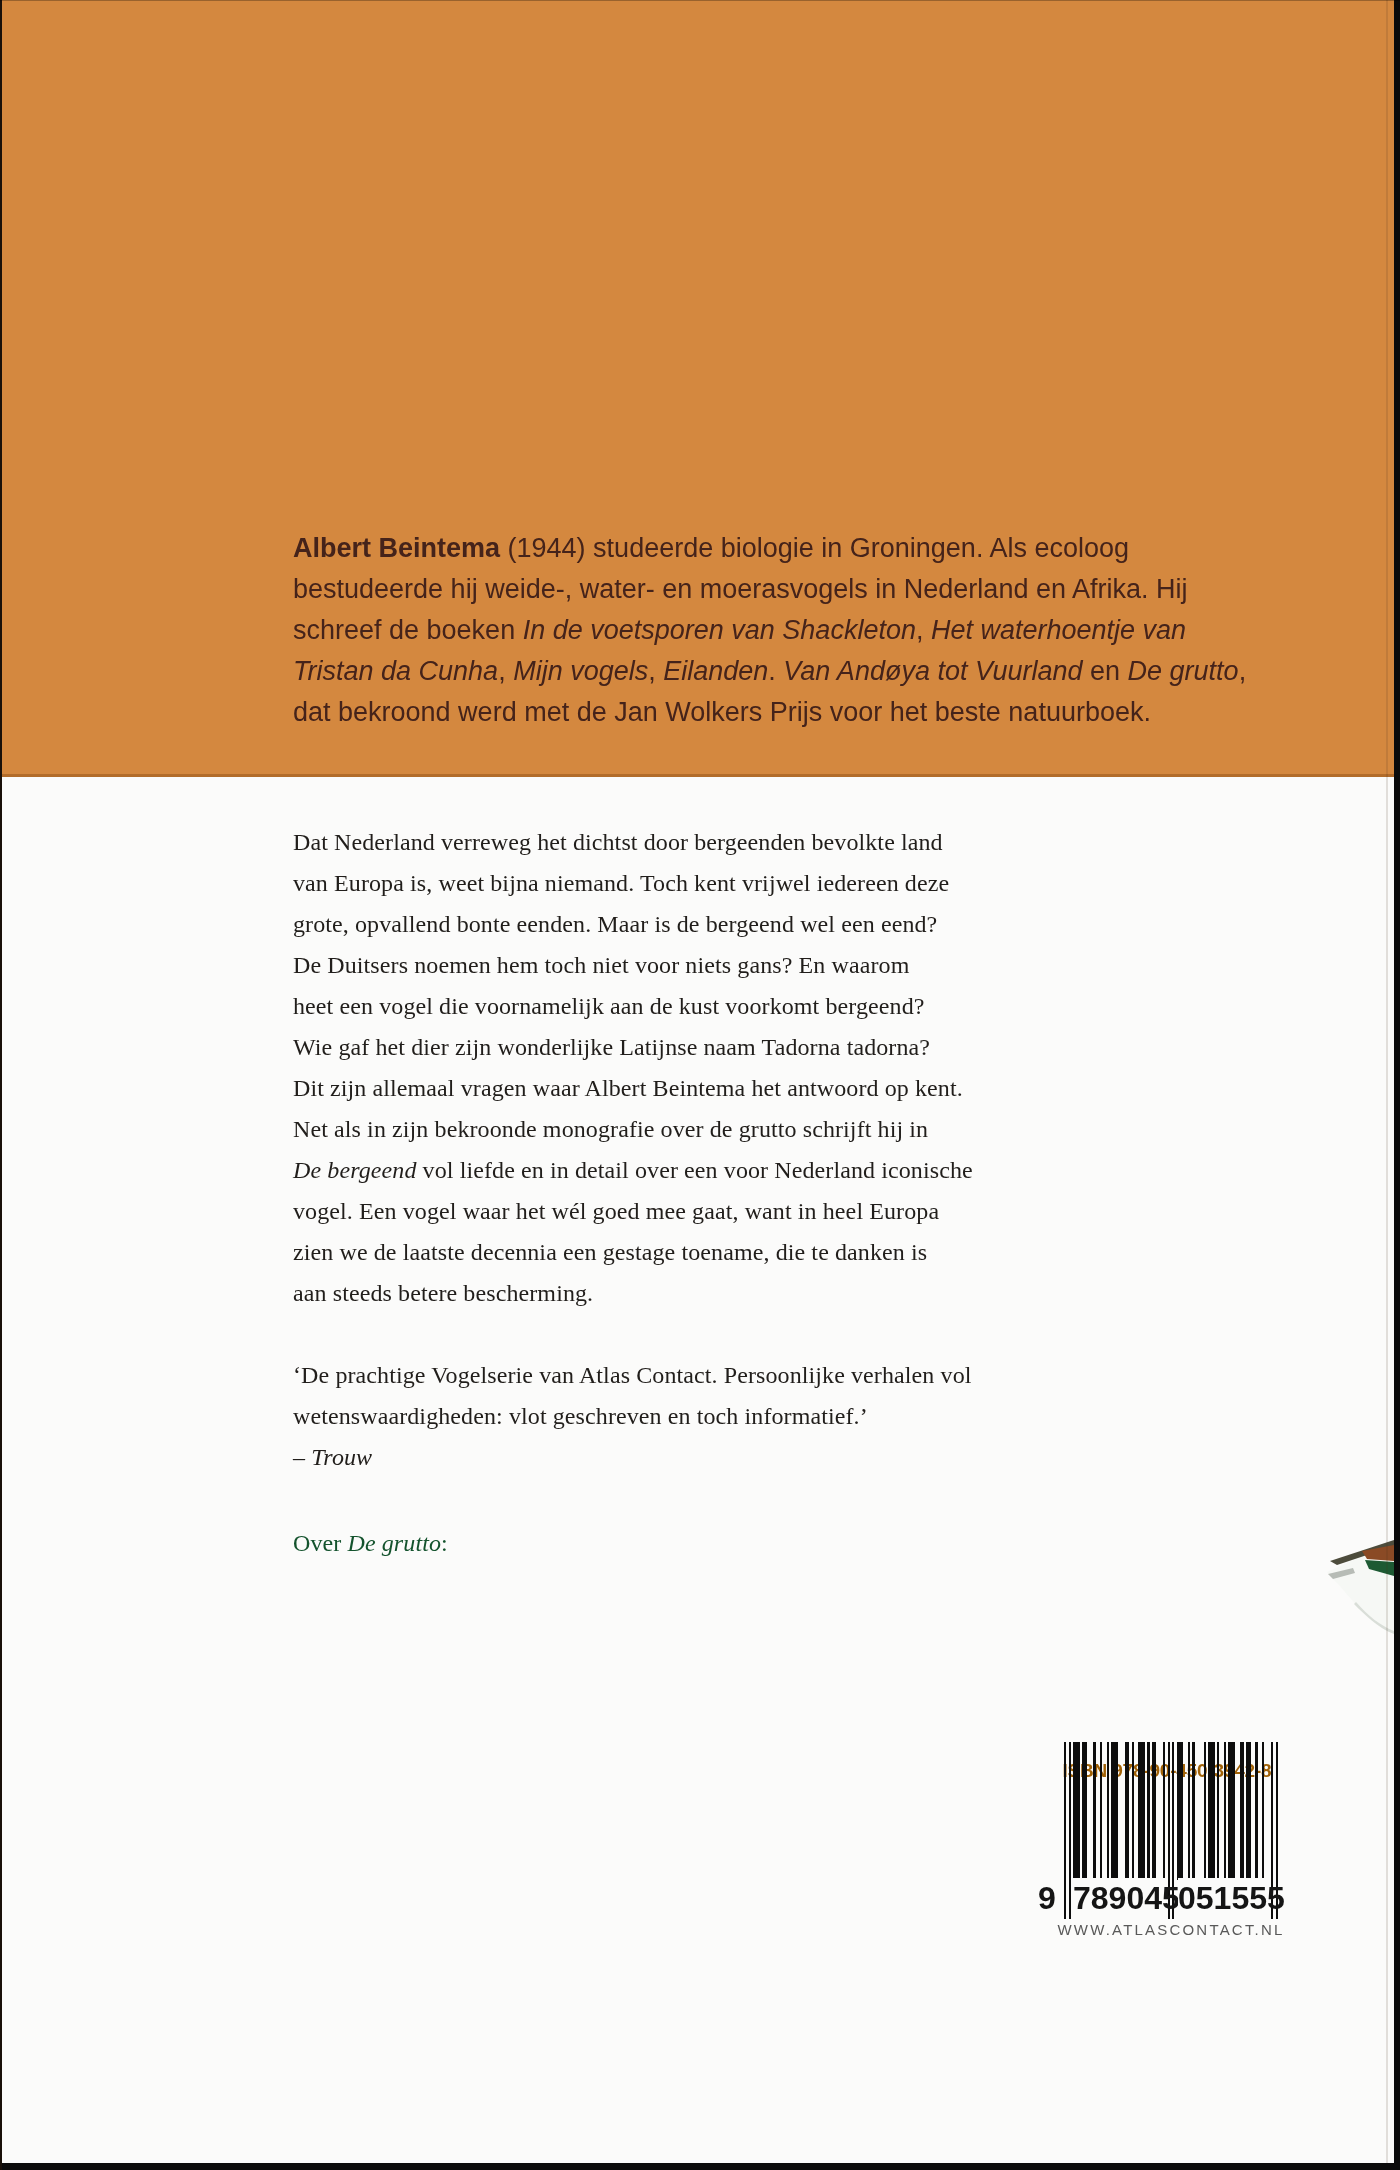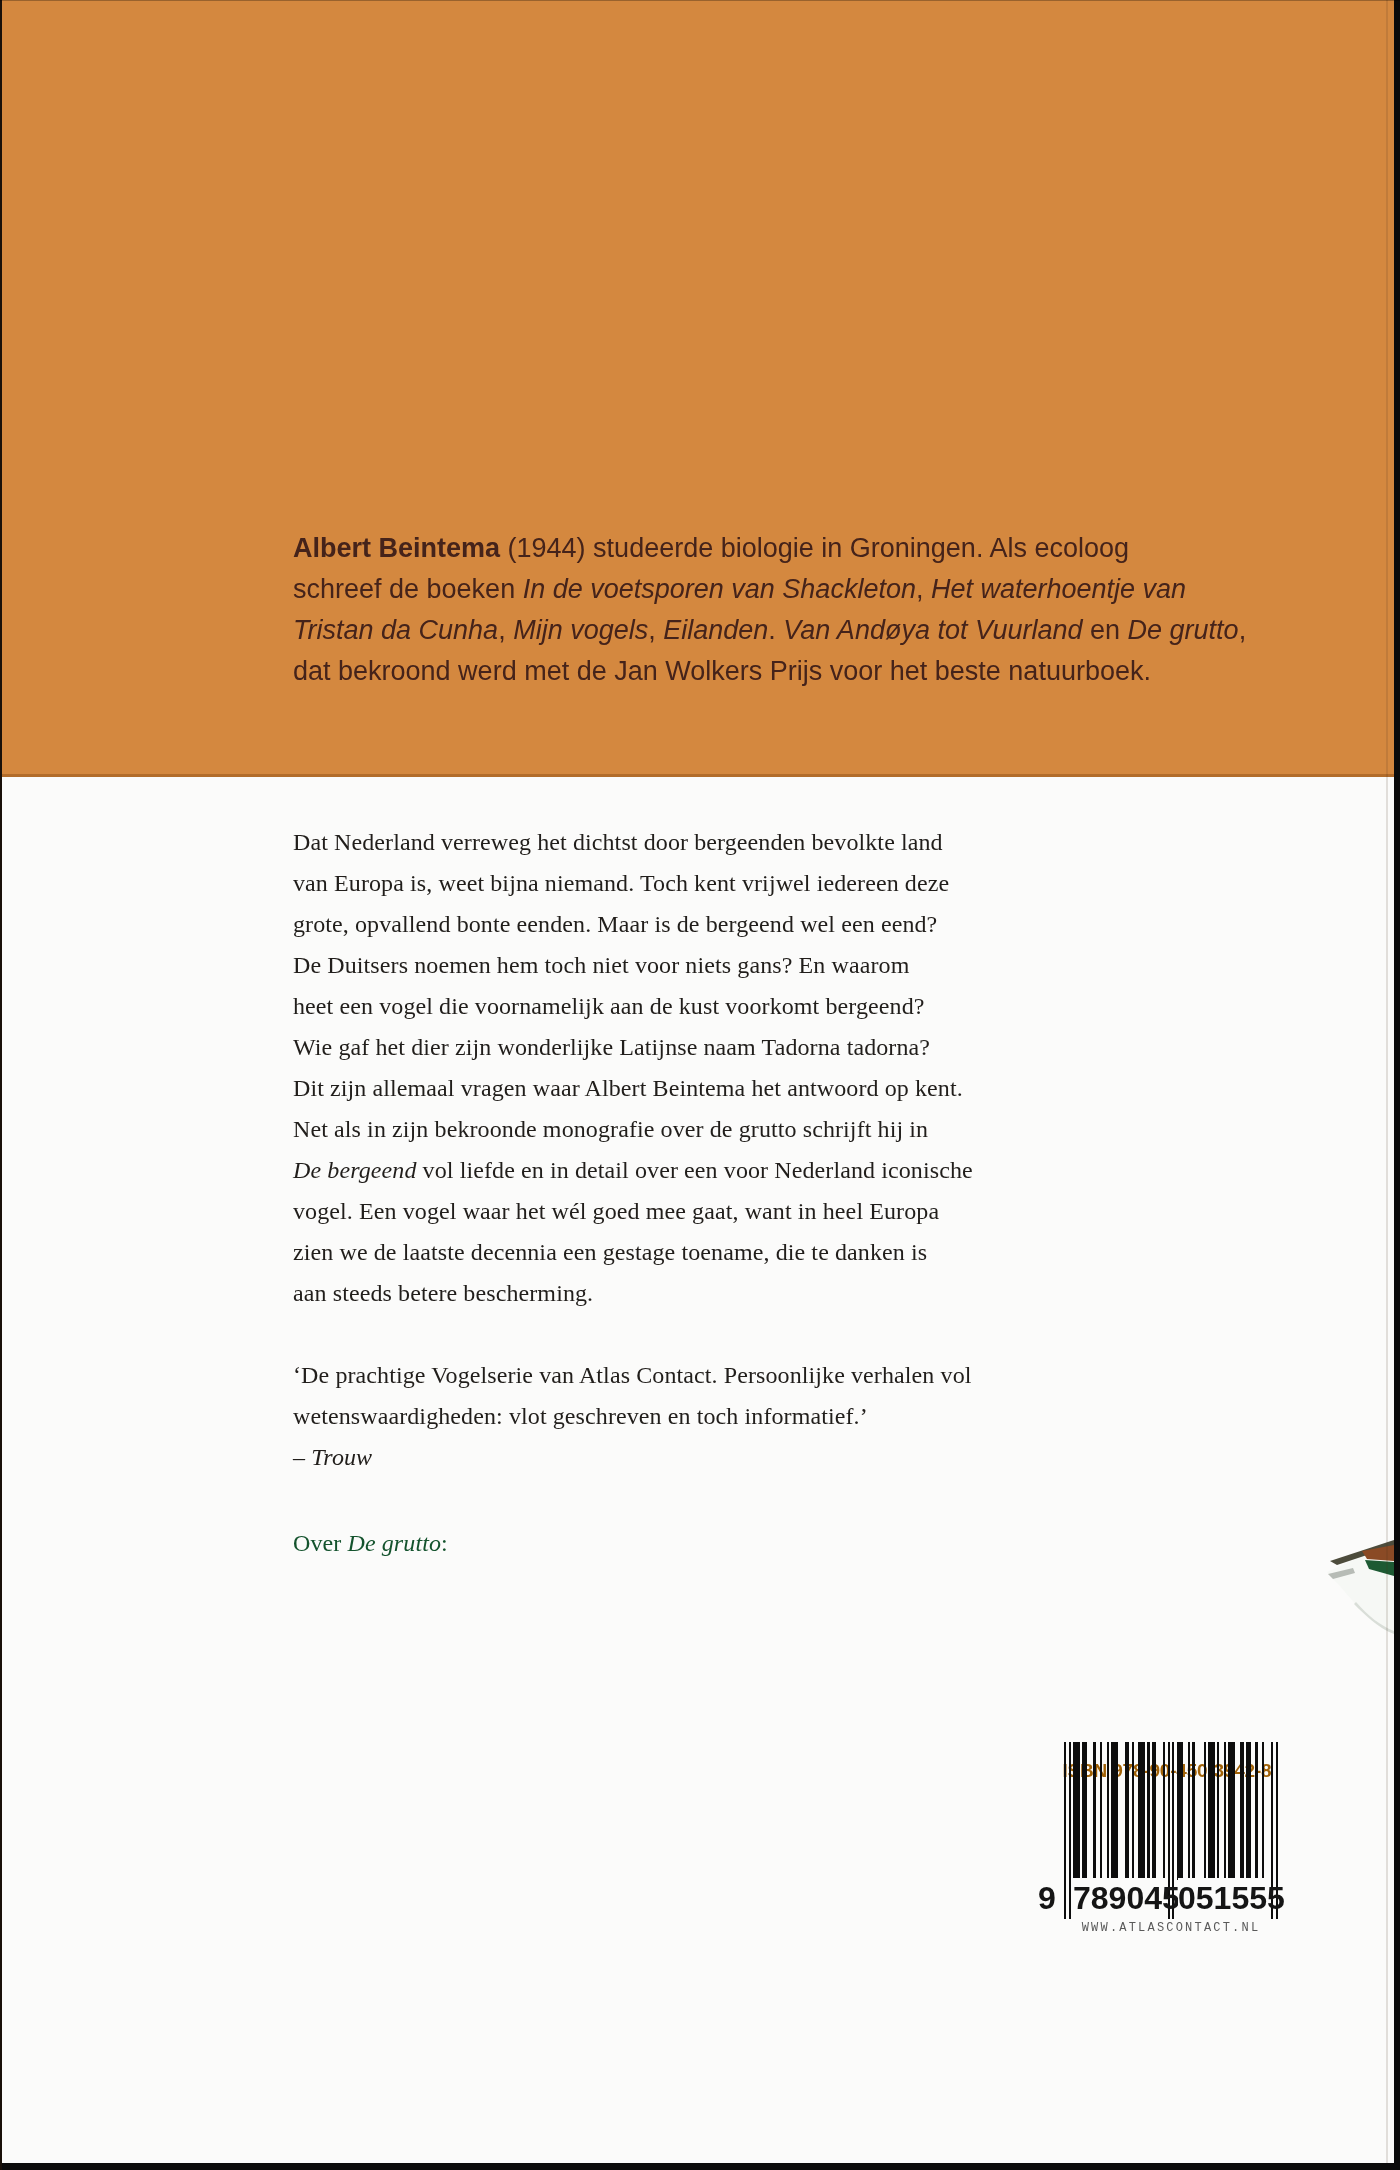--- a/index.html
+++ b/index.html
@@ -56,40 +56,41 @@
   .bc-digits{
     position:absolute;left:0;top:136px;width:214px;height:41px;
     font-family:"Liberation Sans","DejaVu Sans",sans-serif;
     font-weight:bold;font-size:32px;line-height:41px;color:#151515;
   }
   .bc-digit-lead{position:absolute;left:-26px;top:0;}
   .bc-group1{position:absolute;left:9px;top:0;width:92px;background:#fbfbfa;}
   .bc-group2{position:absolute;left:114px;top:0;width:92px;text-align:center;background:#fbfbfa;}
   .website{
     position:absolute;left:1040px;top:1921px;width:262px;
-    font-family:Liberation Mono, monospace;
-    font-size:12px;letter-spacing:2.2px;text-align:center;
+    font-family:Liberation Sans, sans-serif;
+    font-size:15px;letter-spacing:2.2px;text-align:center;
     white-space:nowrap;
   }
   
   .edge-right{position:absolute;right:0;top:0;width:6px;height:2170px;background:#0b0b0b;z-index:30;}
   .edge-bottom{position:absolute;left:0;bottom:0;width:1400px;height:7px;background:#0b0b0b;z-index:30;}
   .edge-left{position:absolute;left:0;top:0;width:2px;height:2170px;background:#191009;z-index:30;}
   .edge-top{position:absolute;left:0;top:0;width:1400px;height:1px;background:rgba(0,0,0,.28);z-index:30;}
   .crease{position:absolute;left:1386px;top:0;width:2px;height:2170px;background:rgba(70,50,30,.14);z-index:25;}
 </style>
 </head>
 <body>
 
 <div class="cover" style="background: rgb(251, 251, 250);">
 
   <div class="orange-panel" style="background: rgb(212, 136, 63);"></div>
 
   <div class="bio" style="color: rgb(69, 35, 26);">
       <div class="line"><span class="seg-b">Albert Beintema</span><span> (1944) studeerde biologie in Groningen. Als ecoloog</span></div>
+      <div class="line"><span>bestudeerde hij weide-, water- en moerasvogels in Nederland en Afrika. Hij</span></div>
       <div class="line"><span>schreef de boeken </span><span class="seg-i">In de voetsporen van Shackleton</span><span>, </span><span class="seg-i">Het waterhoentje van</span></div>
       <div class="line"><span class="seg-i">Tristan da Cunha</span><span>, </span><span class="seg-i">Mijn vogels</span><span>, </span><span class="seg-i">Eilanden</span><span>. </span><span class="seg-i">Van Andøya tot Vuurland</span><span> en </span><span class="seg-i">De grutto</span><span>,</span></div>
       <div class="line"><span>dat bekroond werd met de Jan Wolkers Prijs voor het beste natuurboek.</span></div>
     </div>
 
   <div class="serif-block desc" style="color: rgb(33, 30, 27);">
       <div class="line"><span>Dat Nederland verreweg het dichtst door bergeenden bevolkte land</span></div>
       <div class="line"><span>van Europa is, weet bijna niemand. Toch kent vrijwel iedereen deze</span></div>
       <div class="line"><span>grote, opvallend bonte eenden. Maar is de bergeend wel een eend?</span></div>
       <div class="line"><span>De Duitsers noemen hem toch niet voor niets gans? En waarom</span></div>

